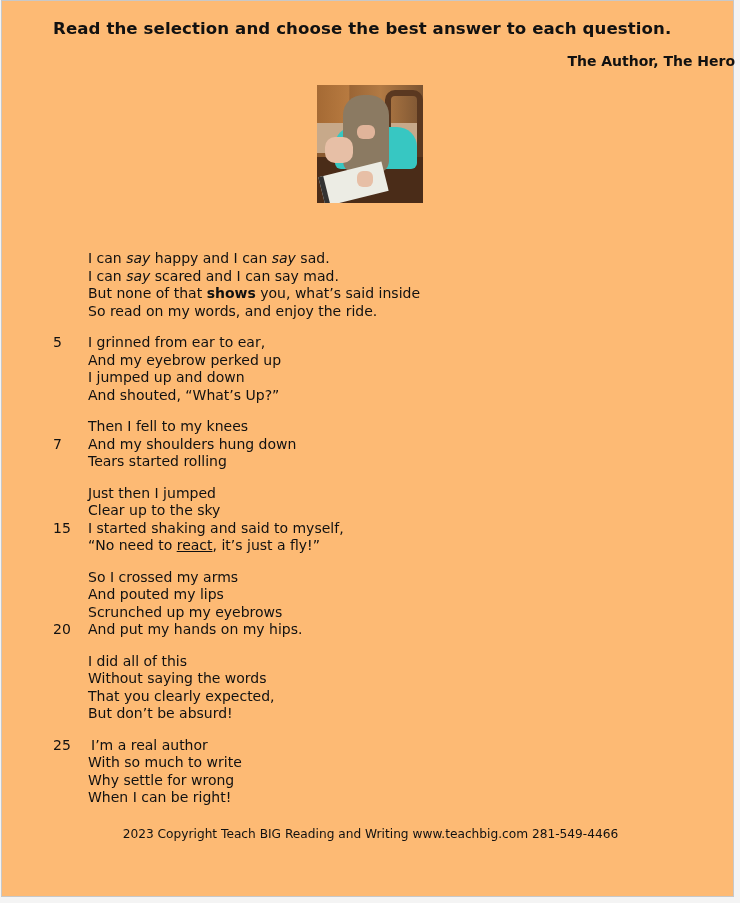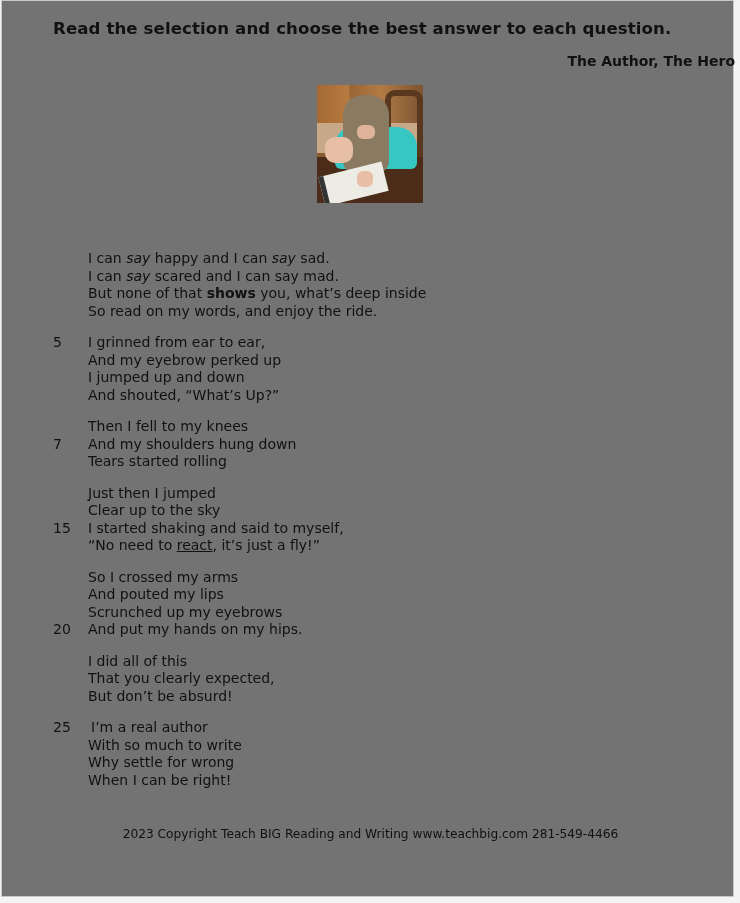--- a/index.html
+++ b/index.html
@@ -14,21 +14,21 @@
       overflow: hidden;
       font-family: "DejaVu Sans", "Liberation Sans", sans-serif;
       color: #111;
     }
     .page {
       position: absolute;
       left: 1px;
       top: 0;
       width: 733px;
       height: 897px;
-      background: #737373;
+      background: #fdba74;
       border: 1px solid #c8c8c8;
       box-sizing: border-box;
     }
     .instructions {
       position: absolute;
       left: 51px;
       top: 18px;
       font-size: 16.6px;
       font-weight: bold;
       letter-spacing: 0.1px;
@@ -135,21 +135,21 @@
         <div class="line">
           <span class="num"></span>
           <span class="text"><span>I can </span><em>say</em><span> happy and I can </span><em>say</em><span> sad.</span></span>
         </div>
         <div class="line">
           <span class="num"></span>
           <span class="text"><span>I can </span><em>say</em><span> scared and I can say mad.</span></span>
         </div>
         <div class="line">
           <span class="num"></span>
-          <span class="text"><span>But none of that </span><strong>shows</strong><span> you, what’s deep inside</span></span>
+          <span class="text"><span>But none of that </span><strong>shows</strong><span> you, what’s said inside</span></span>
         </div>
         <div class="line">
           <span class="num"></span>
           <span class="text"><span>So read on my words, and enjoy the ride.</span></span>
         </div>
       </div>
       <div class="stanza">
         <div class="line">
           <span class="num">5</span>
           <span class="text"><span>I grinned from ear to ear,</span></span>
@@ -217,20 +217,24 @@
           <span class="text"><span>And put my hands on my hips.</span></span>
         </div>
       </div>
       <div class="stanza">
         <div class="line">
           <span class="num"></span>
           <span class="text"><span>I did all of this</span></span>
         </div>
         <div class="line">
           <span class="num"></span>
+          <span class="text"><span>Without saying the words</span></span>
+        </div>
+        <div class="line">
+          <span class="num"></span>
           <span class="text"><span>That you clearly expected,</span></span>
         </div>
         <div class="line">
           <span class="num"></span>
           <span class="text"><span>But don’t be absurd!</span></span>
         </div>
       </div>
       <div class="stanza">
         <div class="line">
           <span class="num">25</span>

